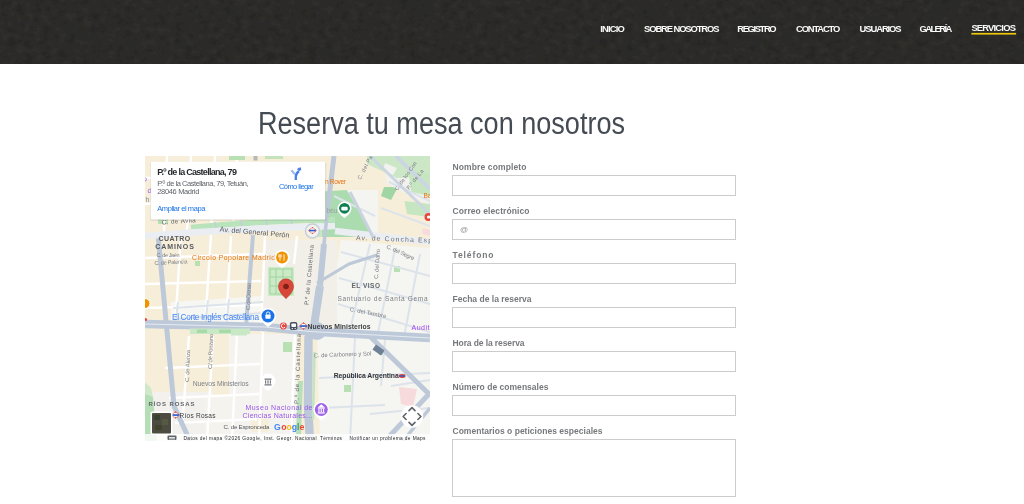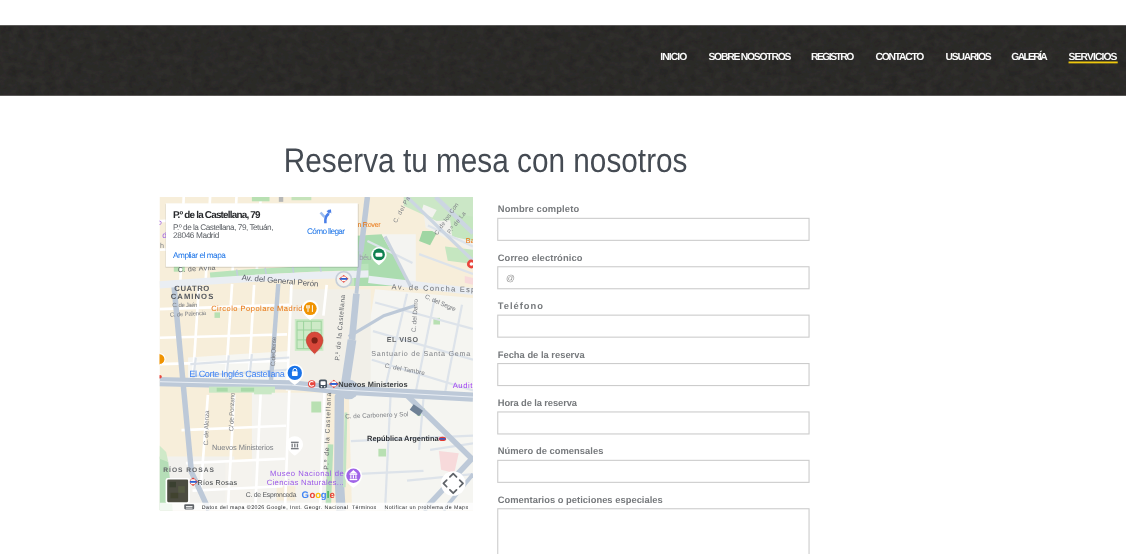--- a/index.html
+++ b/index.html
@@ -1,17 +1,17 @@
 <!DOCTYPE html>
 <html><head>
 <meta charset="utf-8">
 <style>
   html,body{margin:0;padding:0;background:#fff;width:1024px;height:504px;overflow:hidden;
     font-family:"Liberation Sans", sans-serif;}
-  #page{position:relative;width:1024px;height:436px;margin-top:23px;}
+  #page{position:relative;width:1024px;height:436px;}
   #header{position:absolute;left:0;top:0;width:1024px;height:64px;}
   #title{position:absolute;left:148px;top:101.5px;width:587px;height:40px;}
   .inp{position:absolute;left:452px;width:281.5px;height:19px;border:1px solid #ccc;background:#fff;box-sizing:content-box;}
   #mapwrap{position:absolute;left:145px;top:156px;width:285px;height:285px;}
 </style>
 </head>
 <body>
 <div id="page">
 
   <svg id="header" width="1024" height="64" viewBox="0 0 1024 64">

